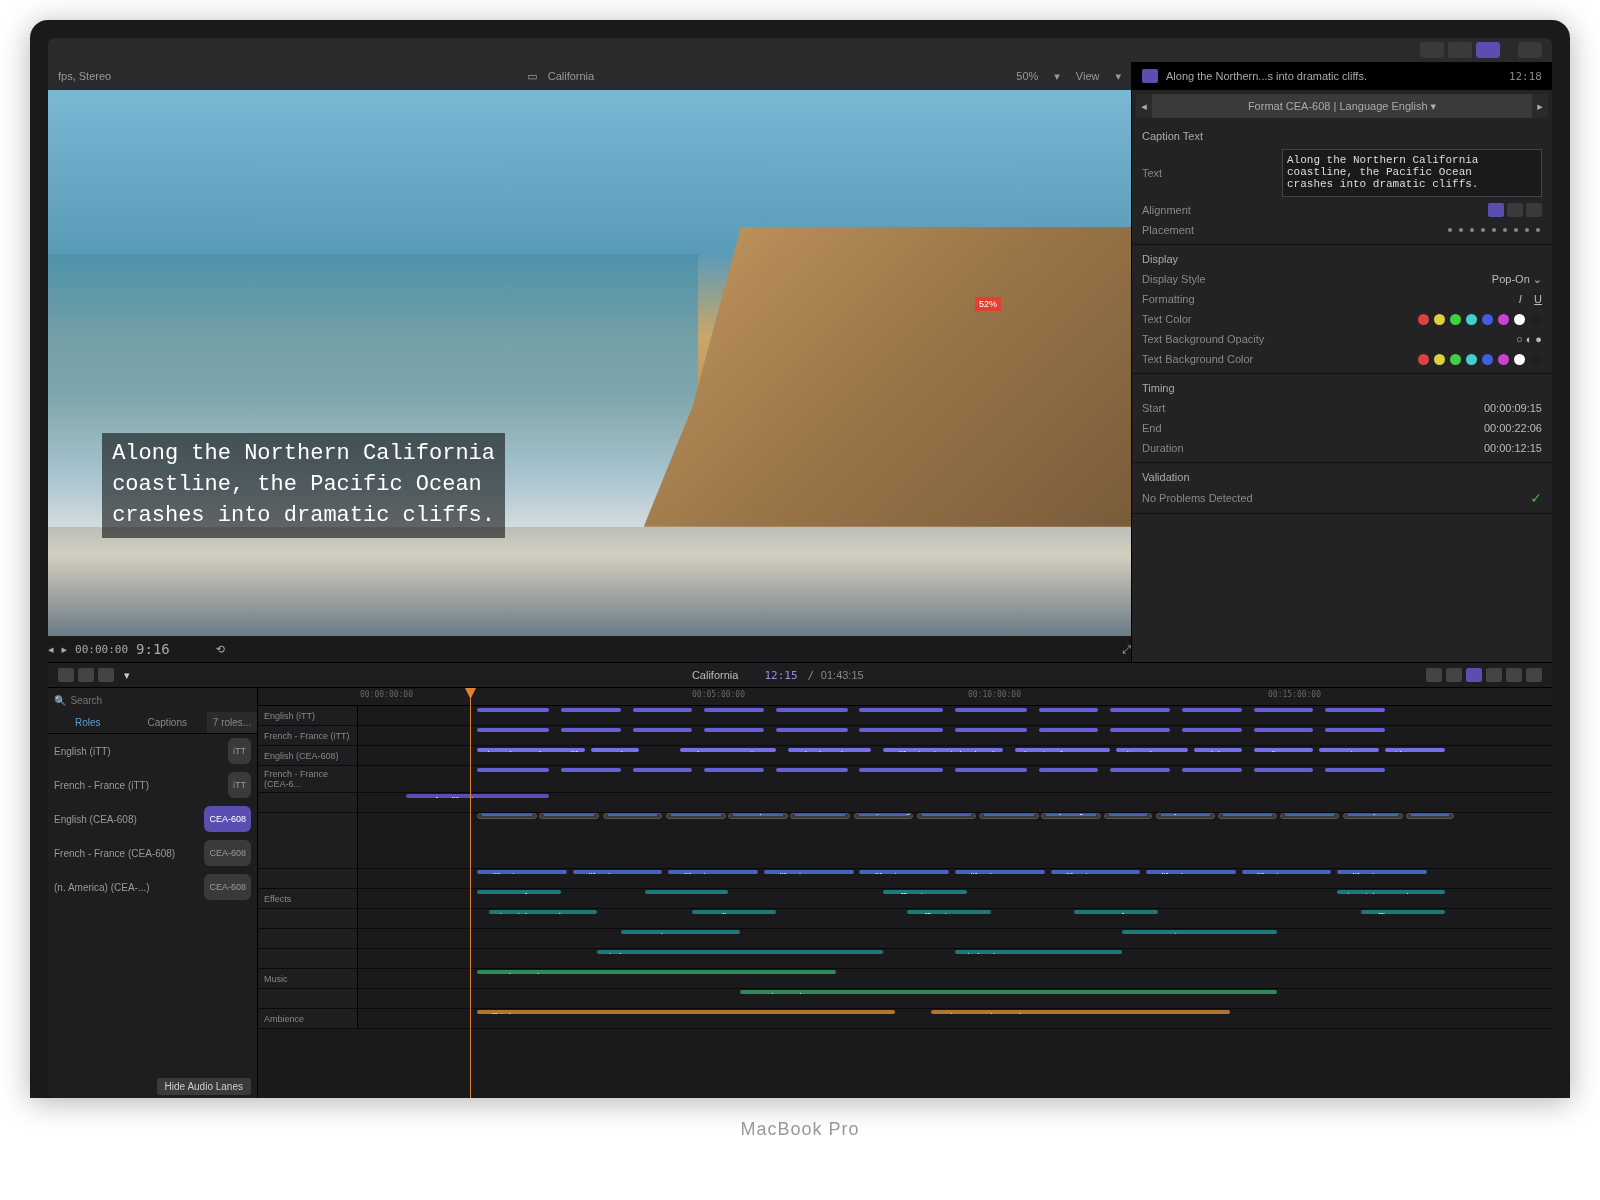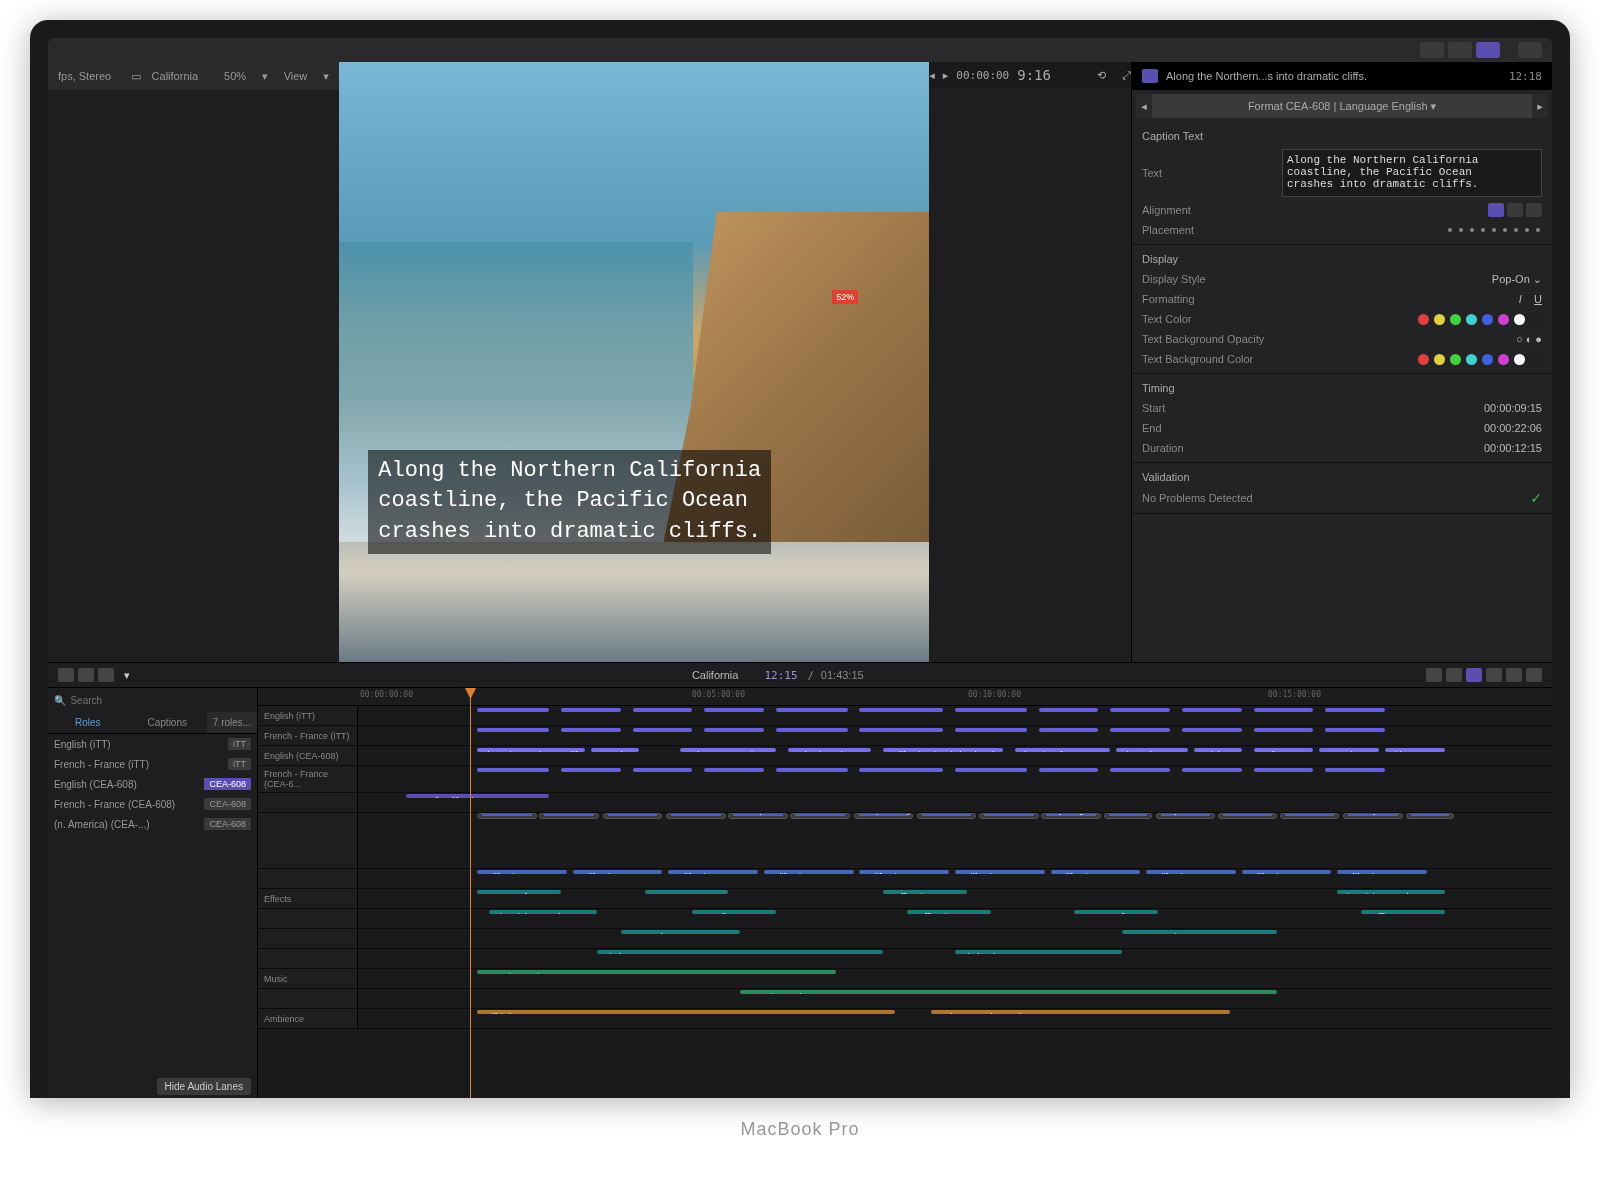--- a/index.html
+++ b/index.html
@@ -4,21 +4,21 @@
 <style>
 * { margin: 0; padding: 0; box-sizing: border-box; font-family: -apple-system, BlinkMacSystemFont, sans-serif; }
 body { background: #fff; width: 1600px; height: 1200px; overflow: hidden; display:flex; align-items:flex-start; justify-content:center; padding-top:20px;}
 .laptop { width: 1540px; background:#1a1a1c; border-radius:18px 18px 0 0; padding:18px 18px 0 18px; box-shadow:0 4px 30px rgba(0,0,0,.3); position:relative;}
 .laptop::after{content:"MacBook Pro"; position:absolute; bottom:-42px; left:50%; transform:translateX(-50%); color:#999; font-size:18px; letter-spacing:1px;}
 .screen { width:100%; height:1060px; background:#1e1e20; border-radius:6px; overflow:hidden; display:flex; flex-direction:column; font-size:11px; color:#ccc;}
 .titlebar { height:24px; background:#2a2a2c; display:flex; align-items:center; justify-content:flex-end; padding:0 10px; gap:4px;}
 .titlebar .btn{width:24px;height:16px;background:#3a3a3c;border-radius:3px;}
 .titlebar .btn.active{background:#5a4fb0;}
 .upper { display:flex; height:600px;}
-.viewer-side{flex:1; display:flex; flex-direction:row; border-right:1px solid #000;}
+.viewer-side{flex:1; display:flex; flex-direction:column; border-right:1px solid #000;}
 .viewer-hdr{height:28px;background:#2a2a2c;display:flex;align-items:center;padding:0 10px;gap:10px;color:#999;}
 .viewer-hdr .spacer{flex:1;}
 .viewer-hdr .ctrl{padding:2px 6px;cursor:pointer;}
 .viewer-canvas{flex:1;background:linear-gradient(180deg,#7ab8d4 0%,#5a9bb8 30%,#c9a66b 45%,#b89560 60%,#8a9ba8 70%,#d4cfc0 85%,#6b7a85 100%);position:relative;overflow:hidden;}
 .cliff{position:absolute;right:0;top:25%;width:45%;height:55%;background:linear-gradient(135deg,#c49860,#9a7548,#7a5c3a);clip-path:polygon(20% 0,100% 0,100% 100%,0 100%,10% 60%);}
 .ocean{position:absolute;left:0;top:30%;width:60%;height:50%;background:linear-gradient(180deg,#4a8fa8,#6ba8bf,#d8e4e8);opacity:.8;}
 .caption-box{position:absolute;left:5%;bottom:18%;background:rgba(0,0,0,.55);color:#fff;font-family:'Courier New',monospace;font-size:22px;padding:6px 10px;line-height:1.4;white-space:pre-line;}
 .marker{position:absolute;right:12%;top:38%;background:#e04030;color:#fff;font-size:9px;padding:2px 4px;}
 .transport{height:26px;background:#1a1a1c;display:flex;align-items:center;justify-content:center;gap:8px;color:#aaa;font-size:11px;}
 .transport .tc{font-family:monospace;}
@@ -51,21 +51,21 @@
 .toolbar .dur{color:#888;font-family:monospace;}
 .lower{flex:1;display:flex;background:#1c1c1e;overflow:hidden;}
 .browser{width:210px;background:#1e1e20;border-right:1px solid #000;display:flex;flex-direction:column;font-size:10px;}
 .br-hdr{height:24px;display:flex;align-items:center;padding:0 6px;color:#888;}
 .br-tabs{display:flex;height:22px;border-bottom:1px solid #000;}
 .br-tab{flex:1;display:flex;align-items:center;justify-content:center;color:#888;cursor:pointer;}
 .br-tab.active{color:#5a9fd4;}
 .br-tab.count{flex:0 0 50px;background:#2a2a2c;}
 .br-list{flex:1;overflow:auto;}
 .br-row{display:flex;align-items:center;padding:4px 6px;gap:4px;color:#999;cursor:pointer;}
-.br-row .badge{background:#3a3a3c;padding:1px 5px;border-radius:0;font-size:9px;margin-left:auto;}
+.br-row .badge{background:#3a3a3c;padding:8px 5px;border-radius:6px;font-size:9px;margin-left:auto;}
 .br-row.sel .badge{background:#5a4fb0;color:#fff;}
 .br-foot{height:24px;display:flex;align-items:center;justify-content:flex-end;padding:0 6px;}
 .br-foot .btn{background:#3a3a3c;padding:3px 8px;border-radius:3px;cursor:pointer;font-size:10px;}
 .timeline{flex:1;overflow:auto;position:relative;background:#1a1a1c;}
 .tl-ruler{height:18px;background:#1c1c1e;display:flex;border-bottom:1px solid #000;position:relative;}
 .tl-ruler .tick{position:absolute;top:2px;color:#666;font-size:8px;font-family:monospace;}
 .playhead{position:absolute;top:0;bottom:0;width:1px;background:#e08030;left:212px;z-index:5;}
 .playhead::before{content:"";position:absolute;top:0;left:-5px;width:11px;height:11px;background:#e08030;clip-path:polygon(0 0,100% 0,50% 100%);}
 .track{display:flex;border-bottom:1px solid #0a0a0a;min-height:20px;position:relative;}
 .track .thdr{width:100px;flex-shrink:0;padding:3px 6px;color:#888;font-size:9px;background:#1e1e20;border-right:1px solid #000;display:flex;align-items:center;}

